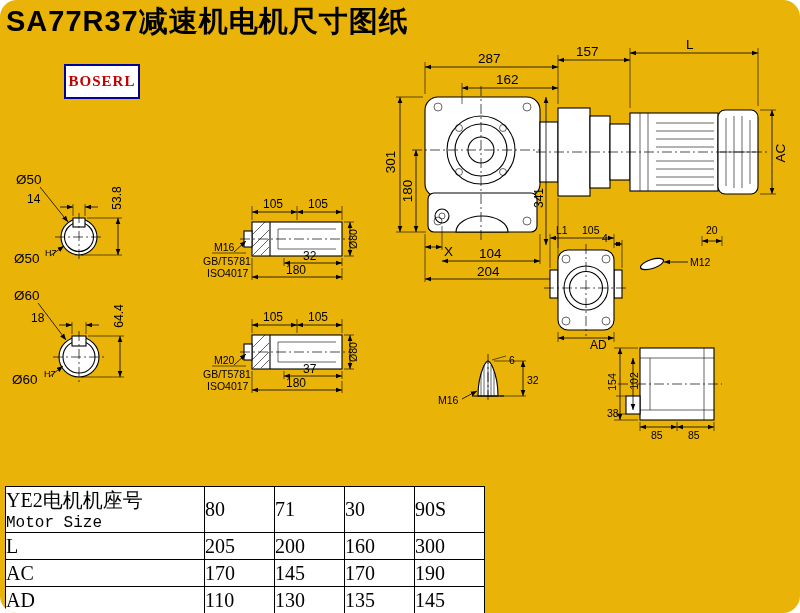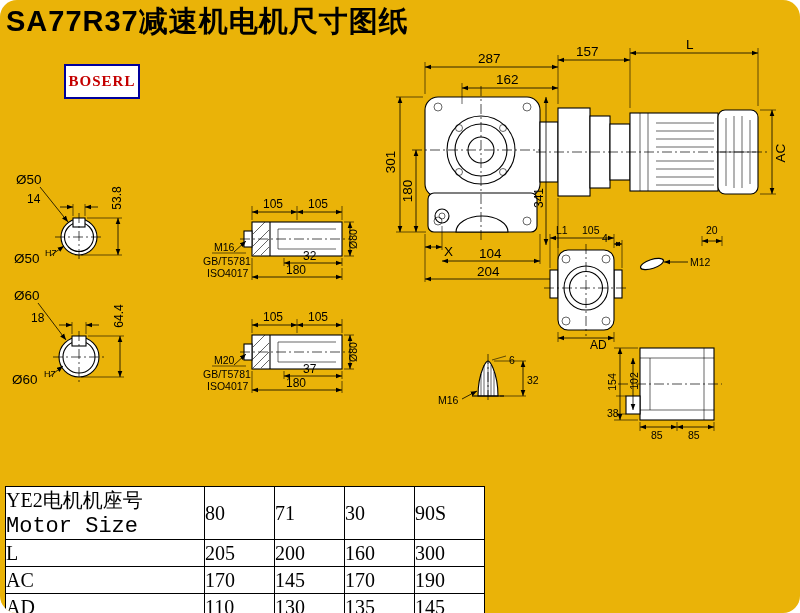--- a/index.html
+++ b/index.html
@@ -19,21 +19,21 @@
   .dim-xs{ font-size:9px; }
   .ol { stroke:#000; stroke-width:1.1; fill:none; }
   .fw { stroke:#000; stroke-width:1.1; fill:#fff; }
   .dl { stroke:#000; stroke-width:0.8; fill:none; }
   .hl { stroke:#000; stroke-width:0.6; fill:none; }
   .cl { stroke:#000; stroke-width:0.7; fill:none; stroke-dasharray:10 3 2 3; }
   table.sizes { position:absolute; left:5px; top:486px; border-collapse:collapse; table-layout:fixed;
                 font-family:"Liberation Serif",serif; background:#fff; }
   table.sizes td { border:1.5px solid #000; text-align:left; vertical-align:middle;
                    font-size:20px; color:#000; padding:0; }
-  .cell-en { font-family:"Liberation Mono",monospace; font-size:22px; }
+  .cell-en { font-family:"Liberation Mono",monospace; font-size:16px; }
 </style>
 </head>
 <body>
 
 <div class="page">
 
   <div class="title">SA77R37减速机电机尺寸图纸</div>
   <div class="logo">BOSERL</div>
 
   <svg class="drawing" width="800" height="482" viewBox="0 0 800 482">

